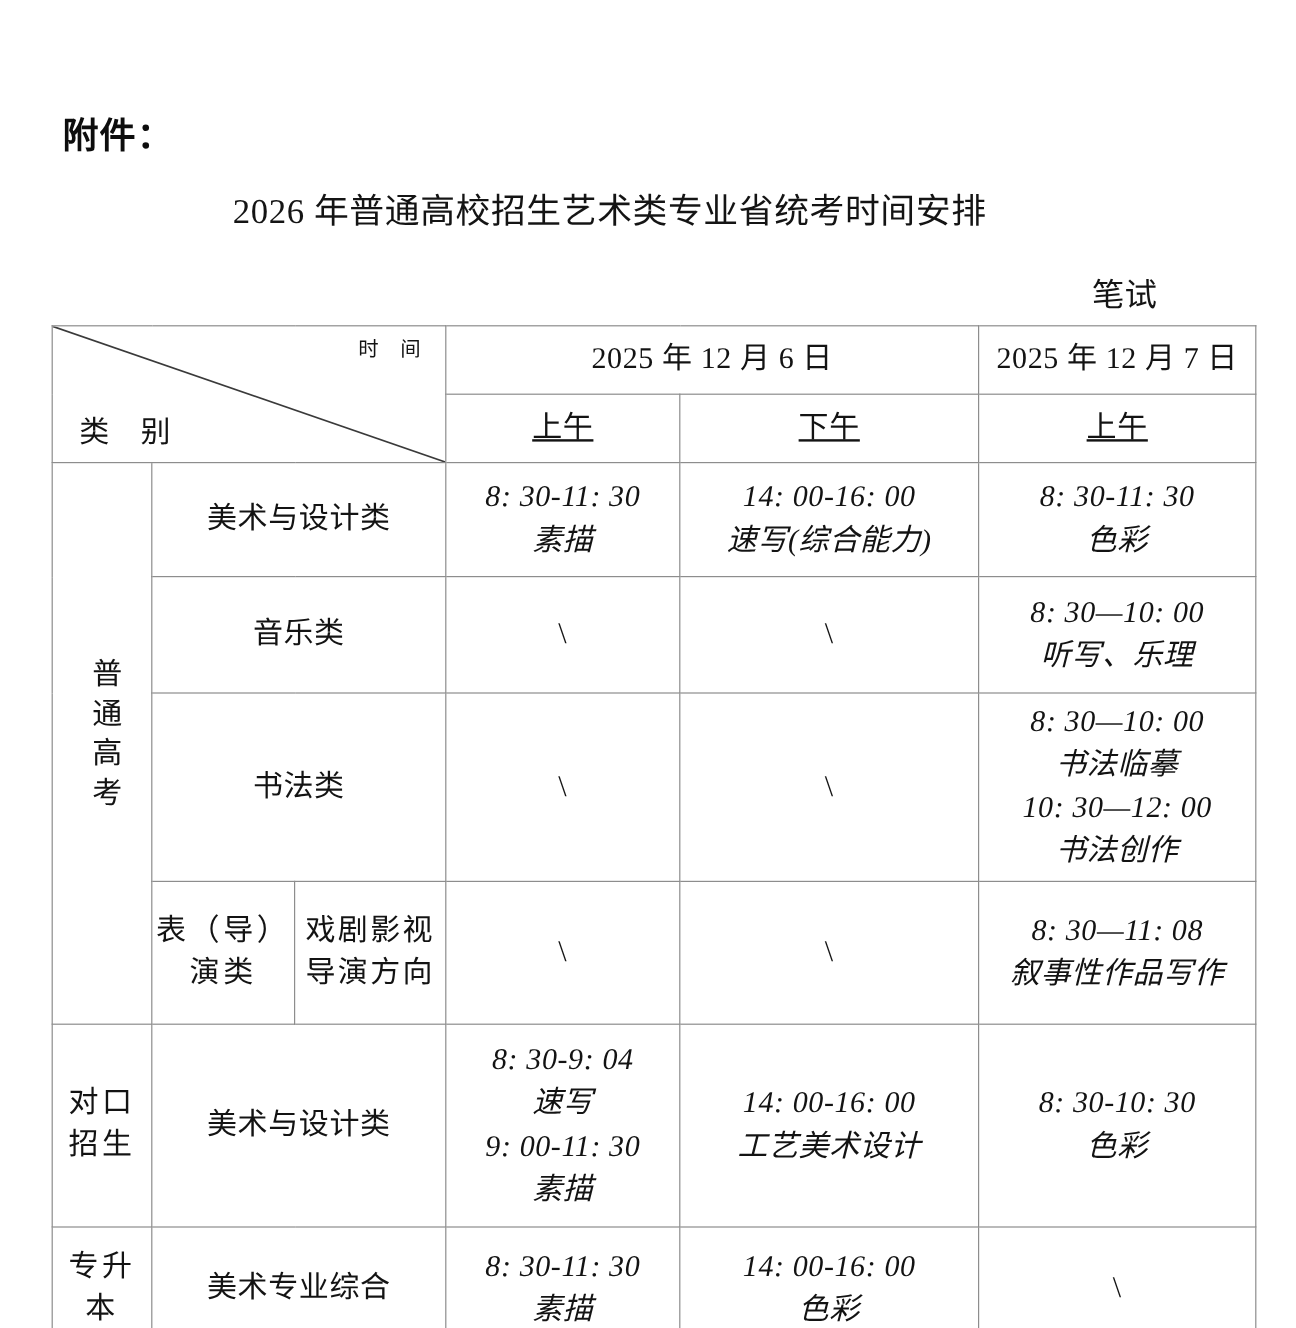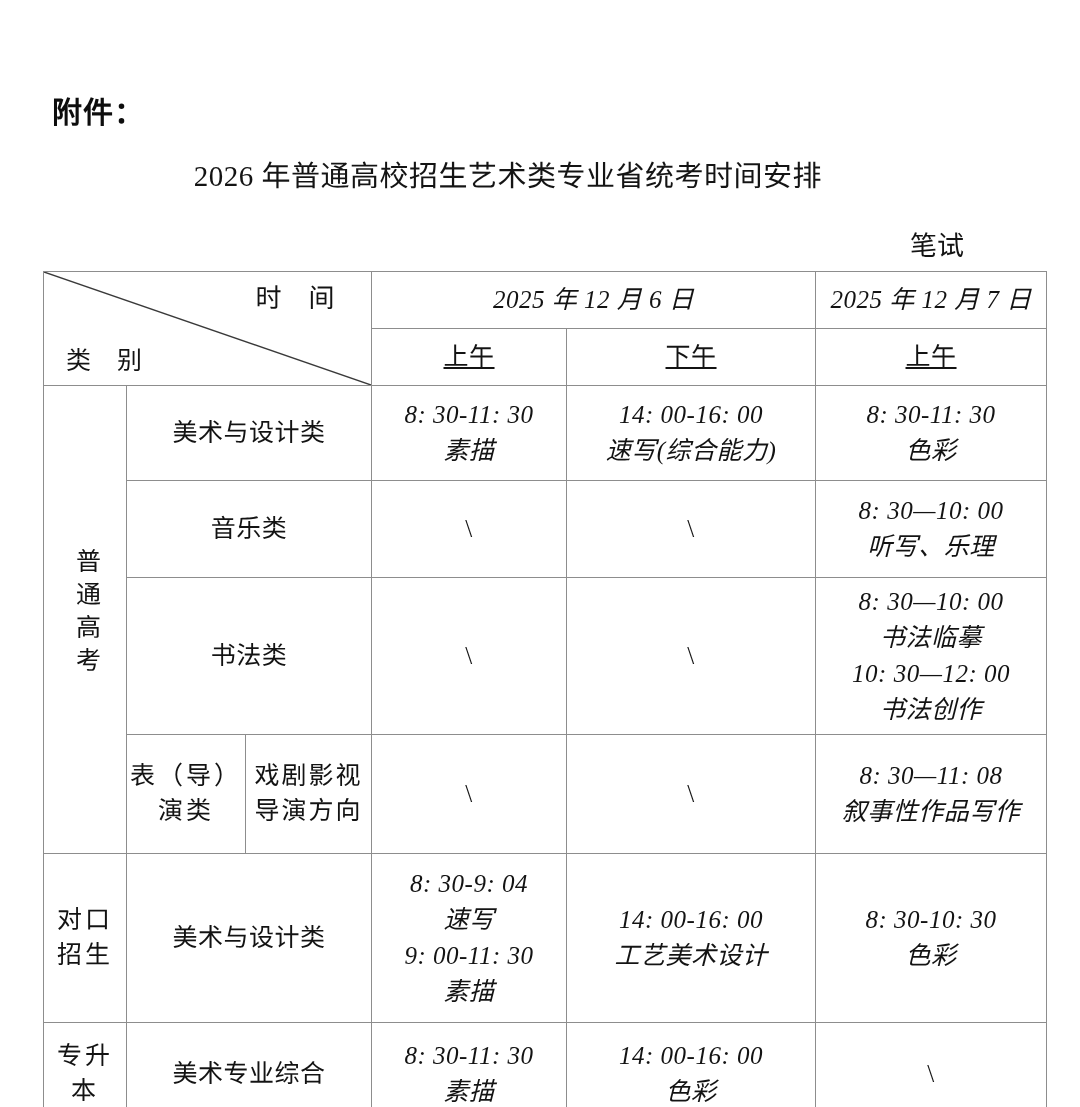--- a/index.html
+++ b/index.html
@@ -100,37 +100,36 @@
   }
   .corner-cell .diag {
     position: absolute;
     inset: 0;
     width: 100%;
     height: 100%;
     pointer-events: none;
   }
   .corner-cell .lbl-time {
     position: absolute;
-    right: 36px;
+    right: 20px;
     top: 8px;
-    font-size: 26px;
+    font-size: 17px;
     letter-spacing: 0.5px;
   }
   .corner-cell .lbl-cat {
     position: absolute;
     left: 22px;
     bottom: 6px;
     font-size: 25px;
     letter-spacing: 0.5px;
   }
 
   .date-cell {
     font-size: 25px;
     height: 48px;
-    font-style: italic;
   }
   .session-cell {
     font-size: 25px;
     height: 48px;
     text-decoration: underline;
   }
 
   
   .vtext {
     writing-mode: vertical-rl;

